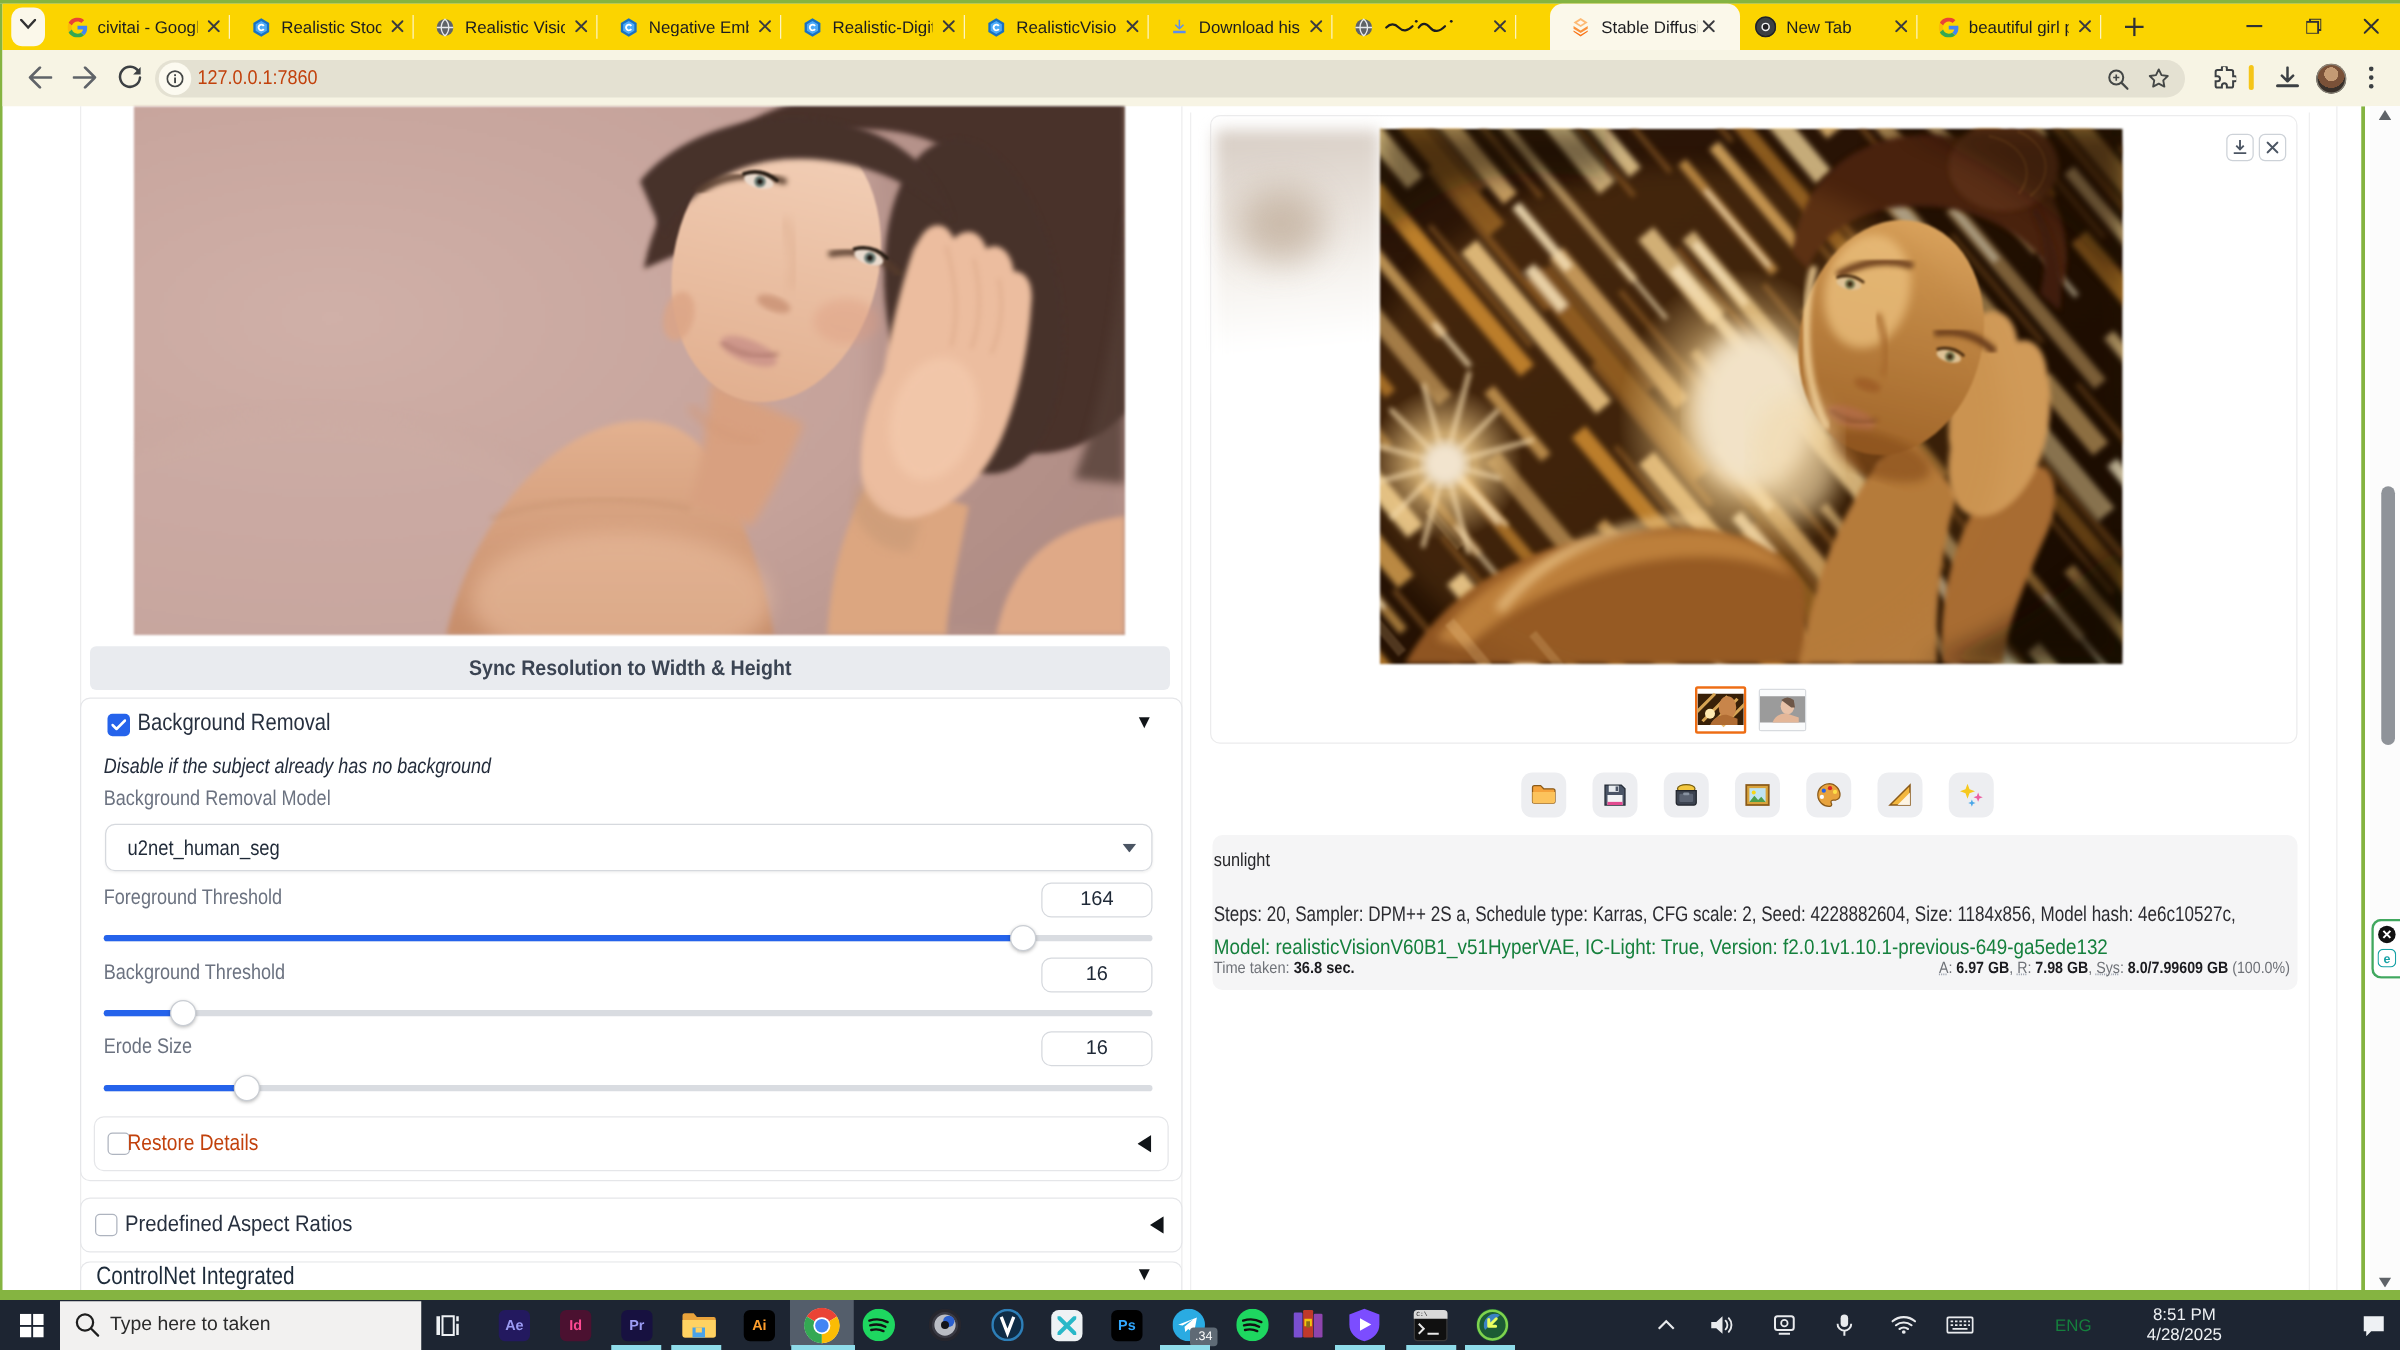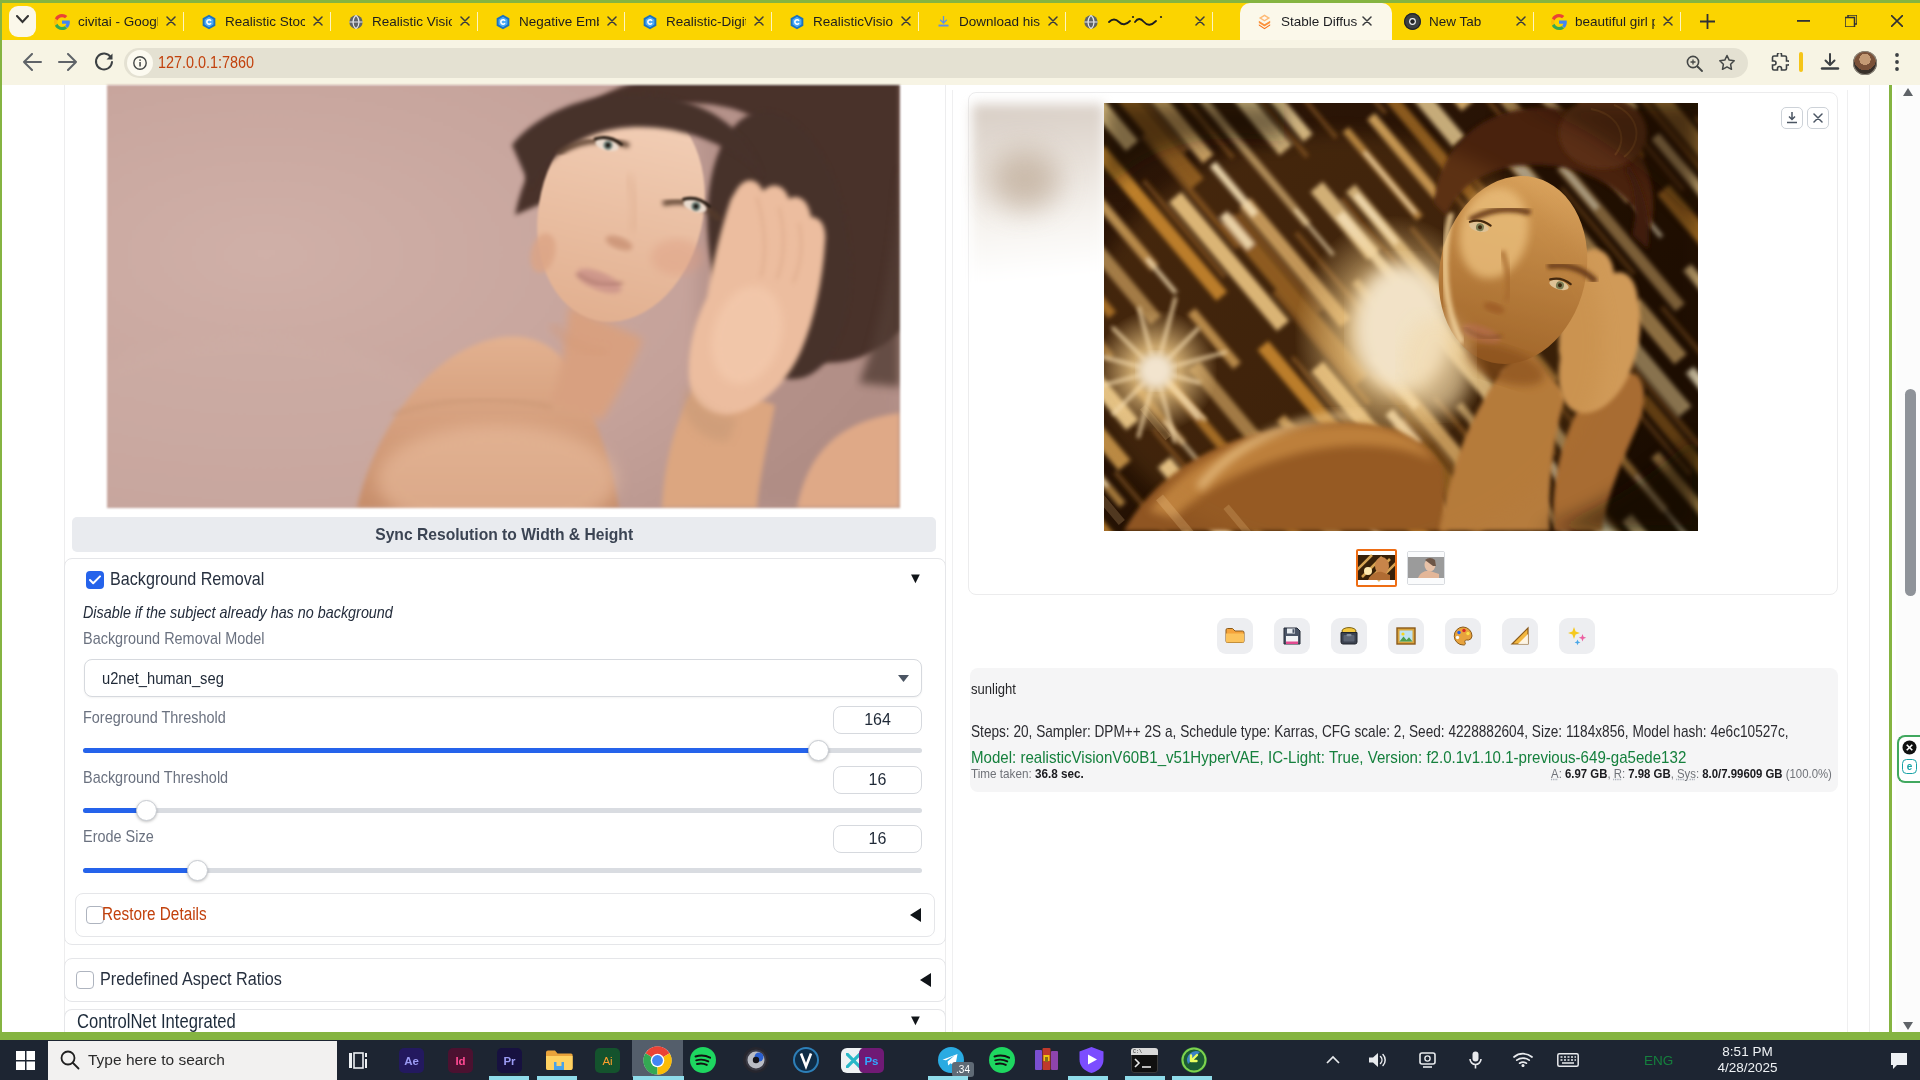--- a/index.html
+++ b/index.html
@@ -661,37 +661,37 @@
     <rect width="9" height="9" fill="#fff"></rect>
     <rect x="10.5" width="8.5" height="9" fill="#fff"></rect>
     <rect y="10.5" width="9" height="8.5" fill="#fff"></rect>
     <rect x="10.5" y="10.5" width="8.5" height="8.5" fill="#fff"></rect>
   </svg>
 <div class="a" style="left:48px;top:1041px;width:289px;height:39px;background:#f2f1f0"></div>
 <svg class="a" style="left:60px;top:1050px" width="20" height="20" viewBox="0 0 20 20">
     <circle cx="8" cy="8" r="6.5" fill="none" stroke="#1f1f1f" stroke-width="1.8"></circle>
     <path d="M13 13l5.5 5.5" stroke="#1f1f1f" stroke-width="1.8" stroke-linecap="round"></path>
   </svg>
-<div class="a" style="left:88px;top:1051px;font-size:15.5px;color:#2b2b2b">Type here to search</div>
+<div class="a" style="left:88px;top:1051px;font-size:15.5px;color:#2b2b2b">Type here to taken</div>
 <svg class="a" style="left:349px;top:1051px" width="20" height="19" viewBox="0 0 20 19">
     <rect x="0" y="2" width="3" height="15" fill="#eef1f4"></rect>
     <rect x="5" y="2" width="9" height="15" fill="none" stroke="#eef1f4" stroke-width="1.6"></rect>
     <rect x="16" y="2" width="2" height="4" fill="#eef1f4"></rect>
     <rect x="16" y="8" width="2" height="9" fill="#eef1f4"></rect>
   </svg>
 <div class="a" style="left:399px;top:1048px;width:25px;height:25px;border-radius:5px;background:#23195f;display:flex;align-items:center;justify-content:center;color:#9b9bf3;font-size:11.5px;font-weight:700">Ae</div>
 <div class="a" style="left:448px;top:1048px;width:25px;height:25px;border-radius:5px;background:#4b1130;display:flex;align-items:center;justify-content:center;color:#ff4a93;font-size:11.5px;font-weight:700">Id</div>
 <div class="a" style="left:497px;top:1048px;width:25px;height:25px;border-radius:5px;background:#171140;display:flex;align-items:center;justify-content:center;color:#9b9bf3;font-size:11.5px;font-weight:700">Pr</div>
 <svg class="a" style="left:545px;top:1048px" width="28" height="25" viewBox="0 0 28 25">
     <path d="M1 4.5a2 2 0 0 1 2-2h7l2.5 3H26a1.6 1.6 0 0 1 1.6 1.6V20a2 2 0 0 1-2 2H3a2 2 0 0 1-2-2z" fill="#e9a33b"></path>
     <path d="M1 8h26.6V20a2 2 0 0 1-2 2H3a2 2 0 0 1-2-2z" fill="#ffd262"></path>
     <path d="M9 14h10v8H9z" fill="#4aa3e8"></path>
     <path d="M11.5 14v4h5v-4z" fill="#ffd262"></path>
   </svg>
-<div class="a" style="left:595px;top:1048px;width:25px;height:25px;border-radius:5px;background:#14532d;display:flex;align-items:center;justify-content:center;color:#ff9e2c;font-size:11.5px;font-weight:400">Ai</div>
+<div class="a" style="left:595px;top:1048px;width:25px;height:25px;border-radius:5px;background:#000000;display:flex;align-items:center;justify-content:center;color:#ff9e2c;font-size:11.5px;font-weight:700">Ai</div>
 <div class="a" style="left:632px;top:1040px;width:51px;height:37px;background:#545e6b"></div>
 <svg class="a" style="left:643px;top:1046px" width="29" height="29" viewBox="0 0 29 29">
     <circle cx="14.5" cy="14.5" r="14" fill="#fff"></circle>
     <path d="M14.5 14.5 L2.4 7.25 A14 14 0 0 1 26.6 7.25 Z" fill="#ea4335"></path>
     <path d="M14.5 14.5 L14.5 28.5 A14 14 0 0 1 2.4 7.25 Z" fill="#34a853"></path>
     <path d="M14.5 14.5 L26.6 7.25 A14 14 0 0 1 14.5 28.5 Z" fill="#fbbc05"></path>
     <circle cx="14.5" cy="14.5" r="6.8" fill="#fff"></circle>
     <circle cx="14.5" cy="14.5" r="5.4" fill="#4285f4"></circle>
   </svg>
 <svg class="a" style="left:690px;top:1047px" width="26" height="26" viewBox="0 0 26 26">
@@ -707,21 +707,21 @@
   </svg>
 <svg class="a" style="left:793px;top:1047px" width="26" height="26" viewBox="0 0 26 26">
     <circle cx="13" cy="13" r="13" fill="#2d7fb8"></circle>
     <circle cx="13" cy="13" r="11" fill="#0f2c46"></circle>
     <path d="M8 6.5l5 13 5-13" stroke="#fff" stroke-width="2.6" fill="none"></path>
   </svg>
 <div class="a" style="left:841px;top:1048px;width:25px;height:25px;border-radius:6px;background:#eef2f4"></div>
 <svg class="a" style="left:846px;top:1053px" width="15" height="15" viewBox="0 0 15 15">
     <path d="M1 1l13 13M14 1L1 14" stroke="#28b8c8" stroke-width="3.2" stroke-linecap="round"></path>
   </svg>
-<div class="a" style="left:859px;top:1048px;width:25px;height:25px;border-radius:5px;background:#701a75;display:flex;align-items:center;justify-content:center;color:#31a8ff;font-size:11.5px;font-weight:700">Ps</div>
+<div class="a" style="left:889px;top:1048px;width:25px;height:25px;border-radius:5px;background:#000000;display:flex;align-items:center;justify-content:center;color:#31a8ff;font-size:11.5px;font-weight:700">Ps</div>
 <svg class="a" style="left:938px;top:1047px" width="26" height="26" viewBox="0 0 26 26">
     <circle cx="13" cy="13" r="13" fill="#2aabe2"></circle>
     <path d="M4.5 12.8l15-5.8-2.3 12.6-4.6-3.4-2.4 2.4-.6-4.2 7-6-8.6 4.9z" fill="#fff"></path>
   </svg>
 <div class="a" style="left:952px;top:1062px;width:22px;height:15px;background:#5f6a75;border-radius:3px;color:#fff;font-size:10px;display:flex;align-items:center;justify-content:center">.34</div>
 <svg class="a" style="left:989px;top:1047px" width="26" height="26" viewBox="0 0 26 26">
     <circle cx="13" cy="13" r="13" fill="#1ed760"></circle>
     <path d="M5.5 9.5c5-1.6 10.5-1 14.6 1.2M6.2 13.3c4.2-1.2 8.7-.7 12.1 1.1M7 17c3.4-.9 7-.5 9.8.9" stroke="#121212" stroke-width="1.9" fill="none" stroke-linecap="round"></path>
   </svg>
 <svg class="a" style="left:1034px;top:1047px" width="26" height="26" viewBox="0 0 26 26">

